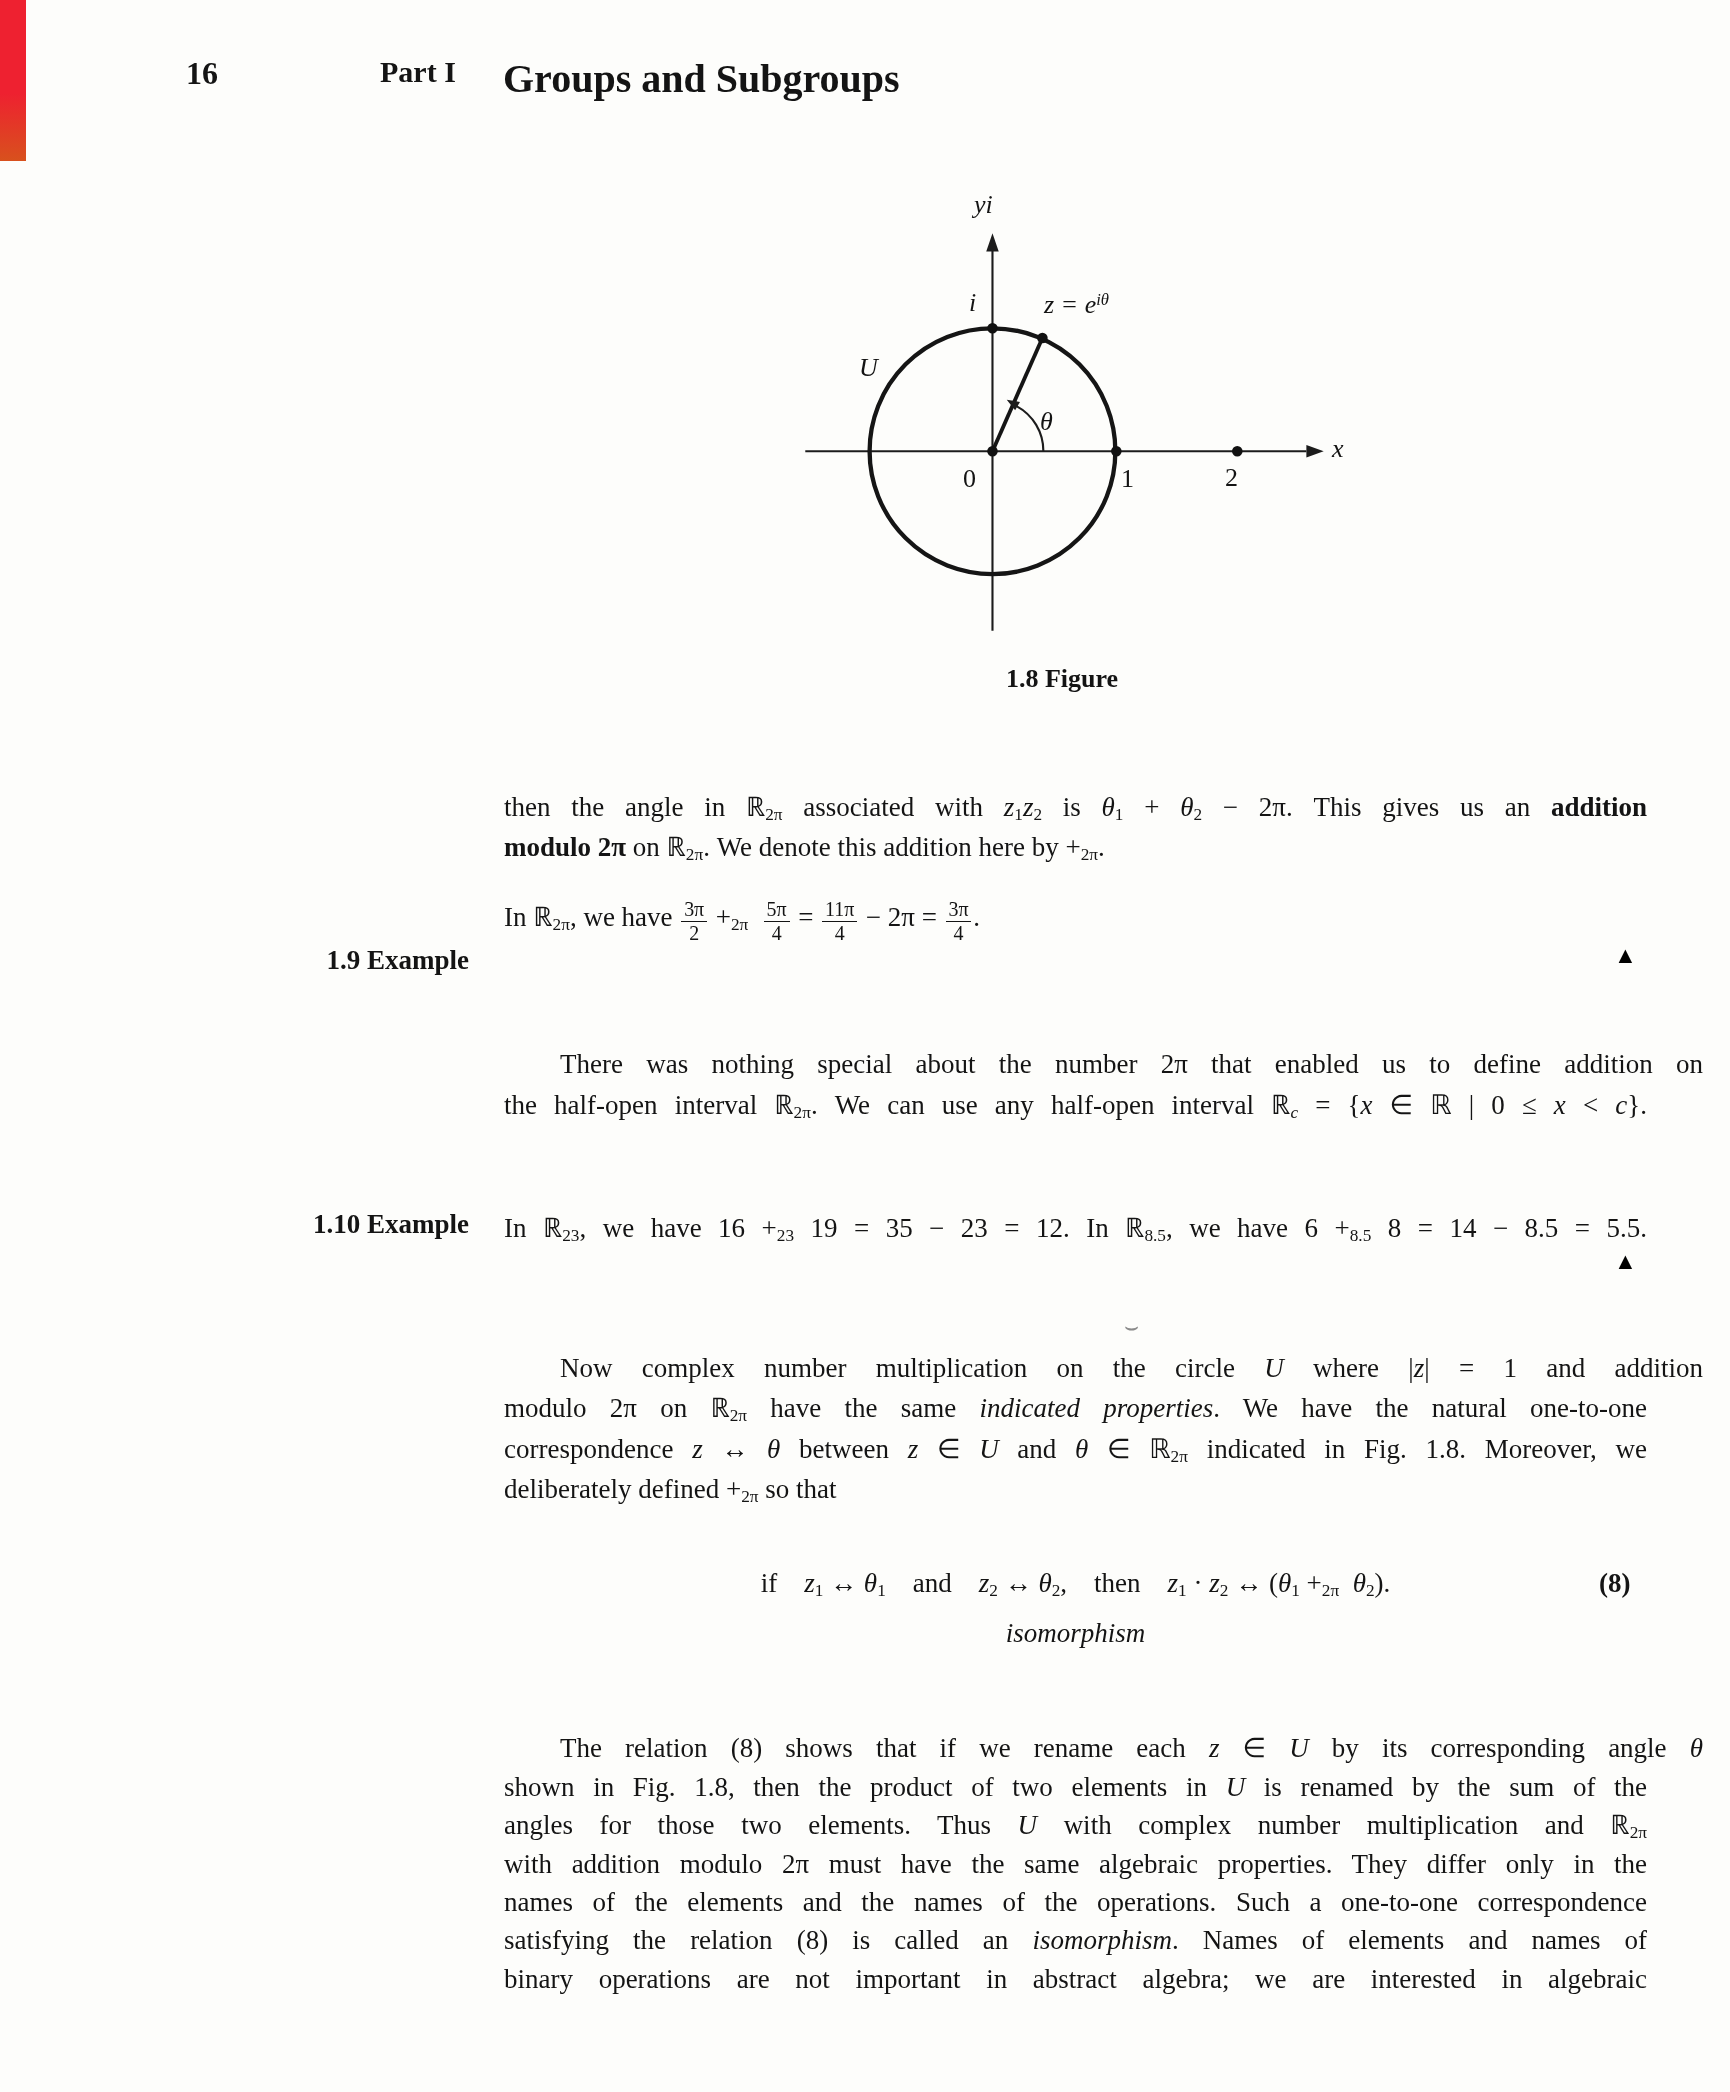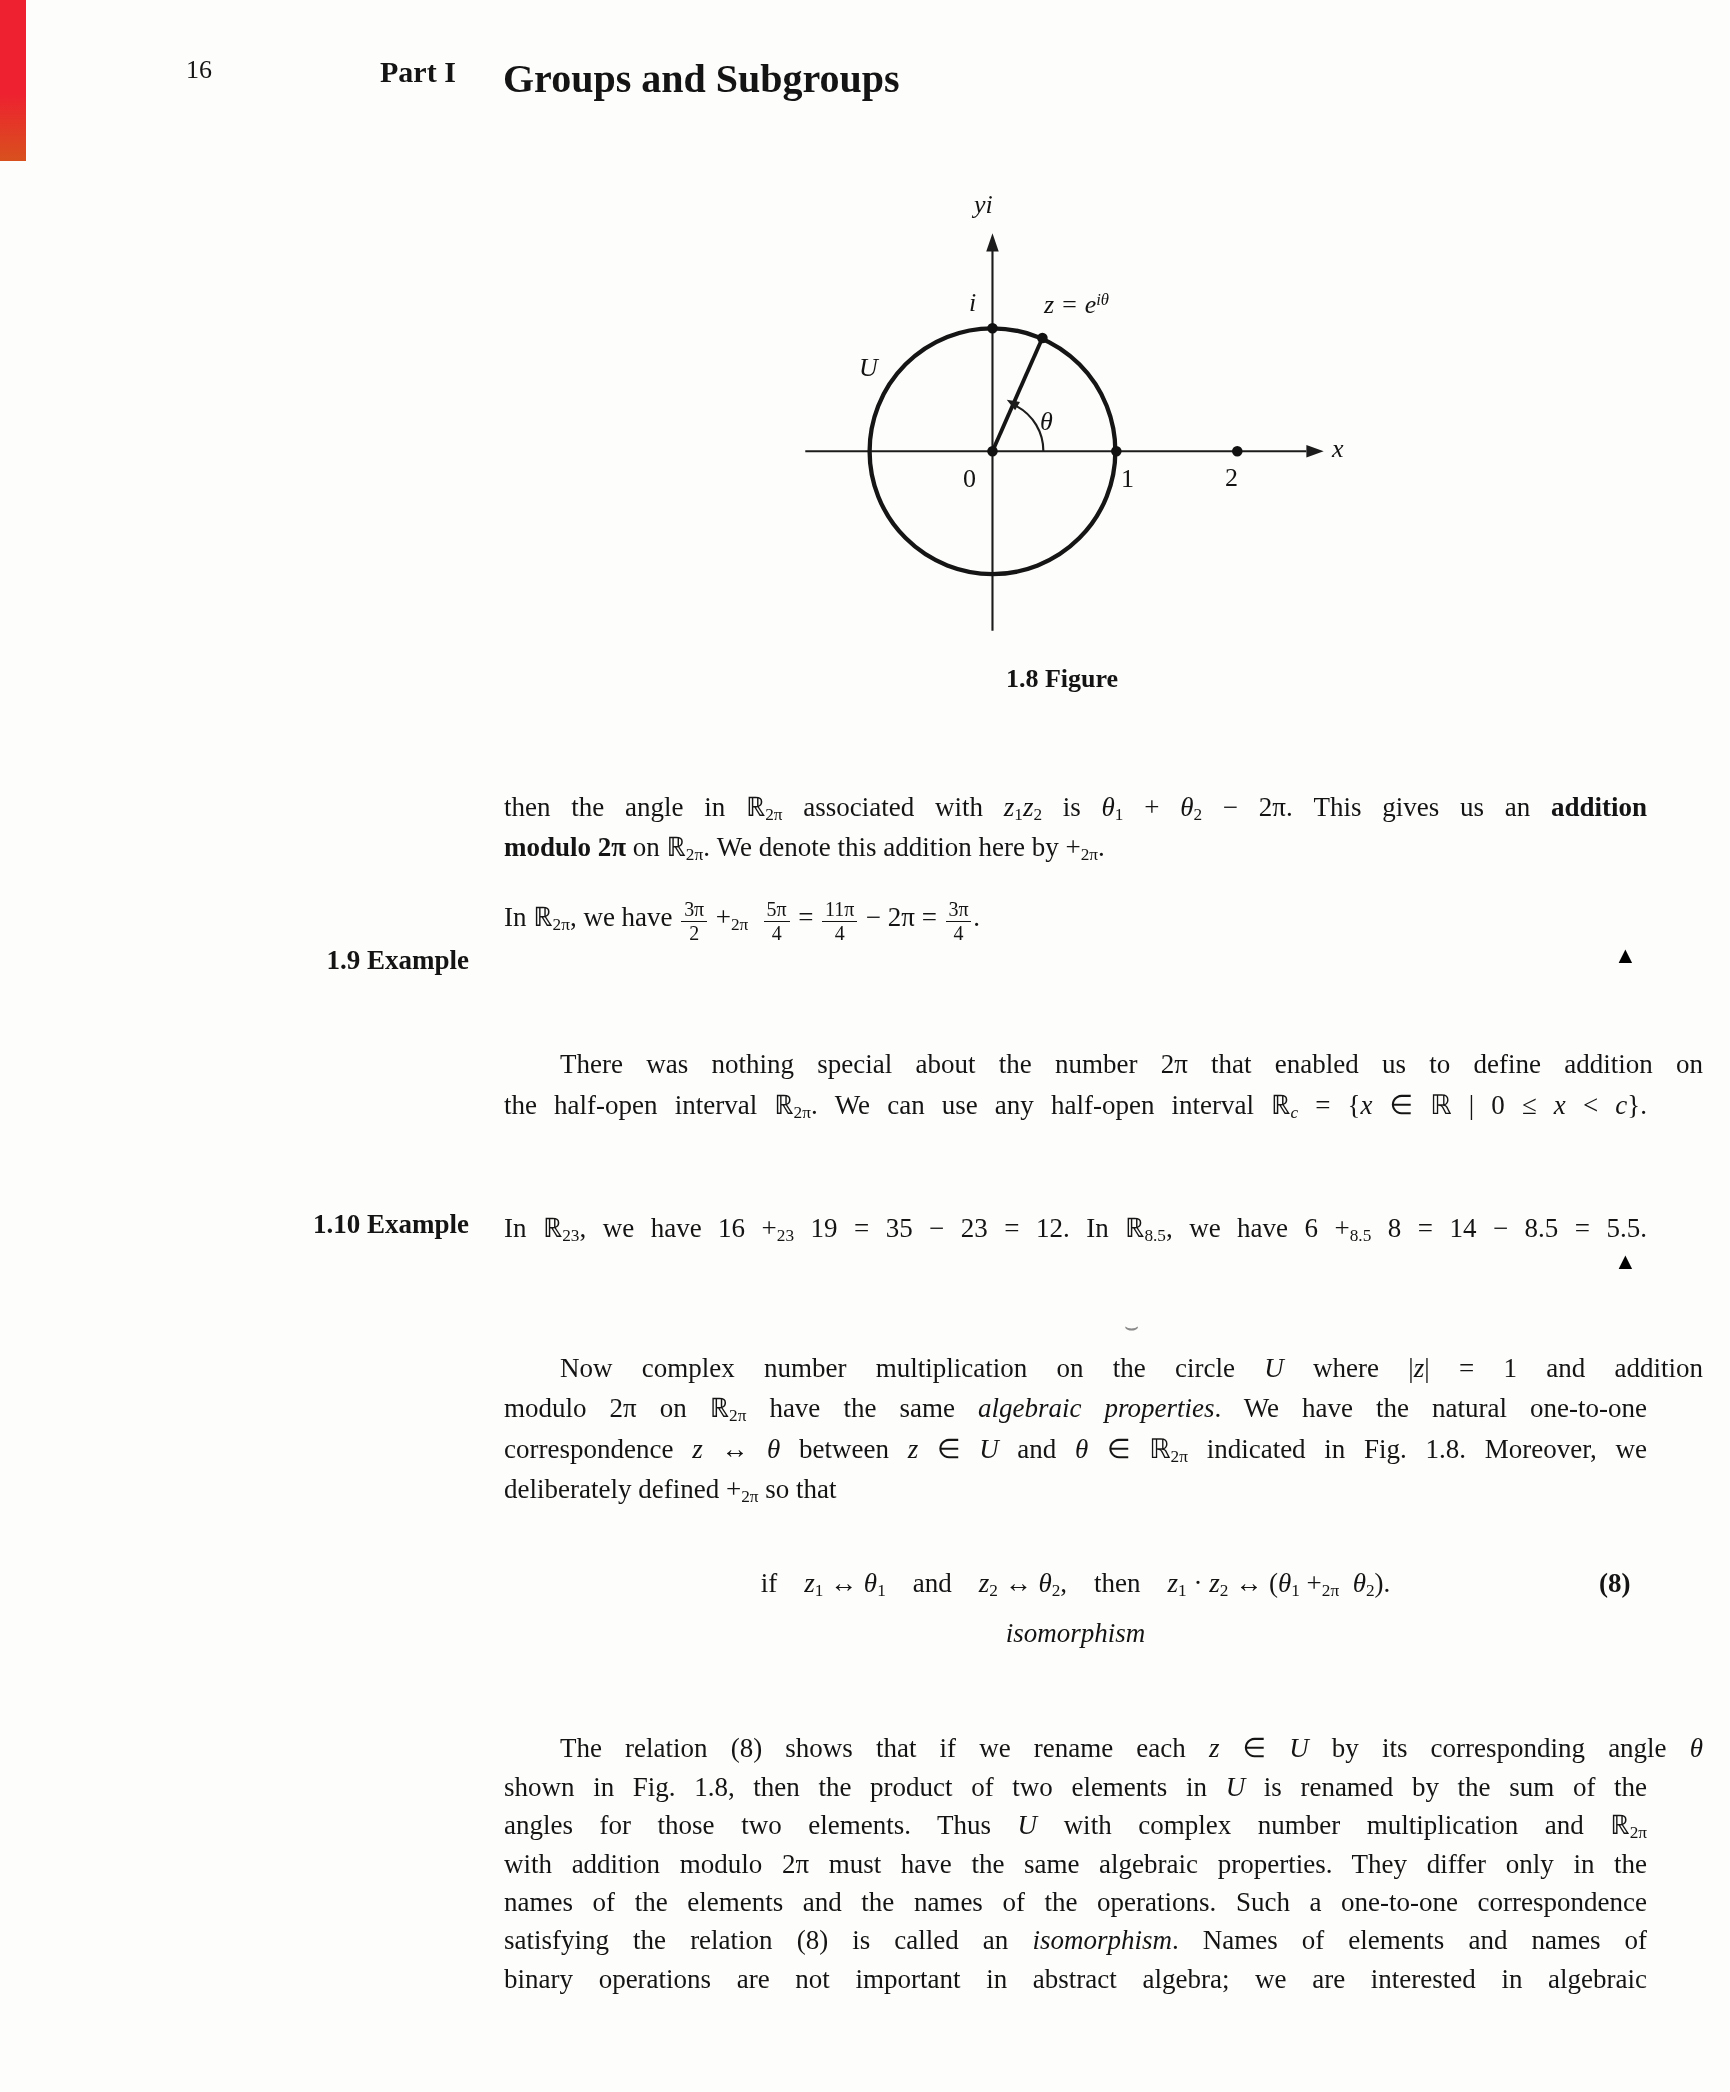--- a/index.html
+++ b/index.html
@@ -11,21 +11,21 @@
     color:#141414;
     overflow:hidden;
   }
   .abs{position:absolute;}
   
   .corner-bar{
     position:absolute;left:0;top:0;width:26px;height:161px;
     background:linear-gradient(180deg,#ee2130 0%,#ee2130 58%,#d8511d 100%);
   }
   
-  .pagenum{left:186px;top:55px;font-size:26px;font-weight:normal;}
+  .pagenum{left:186px;top:55px;font-size:32px;font-weight:bold;}
   .partlabel{left:380px;top:55px;font-size:30px;font-weight:bold;}
   .parttitle{left:503px;top:55px;font-size:40px;font-weight:bold;}
   
   .bodyline{
     left:504px;width:1143px;font-size:27px;line-height:38px;
     text-align:justify;text-align-last:justify;white-space:normal;
   }
   .lastline{text-align:left;text-align-last:left;}
   .indent{padding-left:56px;}
   .exlabel{left:192px;width:277px;text-align:right;font-weight:bold;font-size:27px;}
@@ -106,21 +106,21 @@
   <div class="abs bodyline indent" style="top:1045px;">There was nothing special about the number 2π that enabled us to define addition on</div>
   <div class="abs bodyline" style="top:1086px;">the half-open interval ℝ<span class="sub">2π</span>. We can use any half-open interval ℝ<span class="sub i">c</span> = {<span class="i">x</span> ∈ ℝ | 0 ≤ <span class="i">x</span> &lt; <span class="i">c</span>}.</div>
 
   <div class="abs exlabel" style="top:1209px;">1.10 Example</div>
   <div class="abs bodyline" style="top:1209px;">In ℝ<span class="sub">23</span>, we have 16 +<span class="sub">23</span> 19 = 35 − 23 = 12. In ℝ<span class="sub">8.5</span>, we have 6 +<span class="sub">8.5</span> 8 = 14 − 8.5 = 5.5.</div>
   <div class="abs marker" style="left:1614px;top:1249px;">▲</div>
 
   <div class="abs smudge">⌣</div>
 
   <div class="abs bodyline indent" style="top:1349px;">Now complex number multiplication on the circle <span class="i">U</span> where |<span class="i">z</span>| = 1 and addition</div>
-  <div class="abs bodyline" style="top:1389px;">modulo 2π on ℝ<span class="sub">2π</span> have the same <span class="i">algebraic properties</span>. We have the natural one-to-one</div>
+  <div class="abs bodyline" style="top:1389px;">modulo 2π on ℝ<span class="sub">2π</span> have the same <span class="i">indicated properties</span>. We have the natural one-to-one</div>
   <div class="abs bodyline" style="top:1430px;">correspondence <span class="i">z</span> ↔ <span class="i">θ</span> between <span class="i">z</span> ∈ <span class="i">U</span> and <span class="i">θ</span> ∈ ℝ<span class="sub">2π</span> indicated in Fig. 1.8. Moreover, we</div>
   <div class="abs bodyline lastline" style="top:1470px;">deliberately defined +<span class="sub">2π</span> so that</div>
 
   <div class="abs eqcenter" style="top:1568px;">if  <span class="i">z</span><span class="sub">1</span> ↔ <span class="i">θ</span><span class="sub">1</span>  and  <span class="i">z</span><span class="sub">2</span> ↔ <span class="i">θ</span><span class="sub">2</span>,  then  <span class="i">z</span><span class="sub">1</span> · <span class="i">z</span><span class="sub">2</span> ↔ (<span class="i">θ</span><span class="sub">1</span> +<span class="sub">2π</span> <span class="i">θ</span><span class="sub">2</span>).</div>
   <div class="abs eqnum">(8)</div>
   <div class="abs eqcenter iso" style="top:1618px;">isomorphism</div>
 
   <div class="abs bodyline indent" style="top:1729px;">The relation (8) shows that if we rename each <span class="i">z</span> ∈ <span class="i">U</span> by its corresponding angle <span class="i">θ</span></div>
   <div class="abs bodyline" style="top:1768px;">shown in Fig. 1.8, then the product of two elements in <span class="i">U</span> is renamed by the sum of the</div>
   <div class="abs bodyline" style="top:1806px;">angles for those two elements. Thus <span class="i">U</span> with complex number multiplication and ℝ<span class="sub">2π</span></div>

